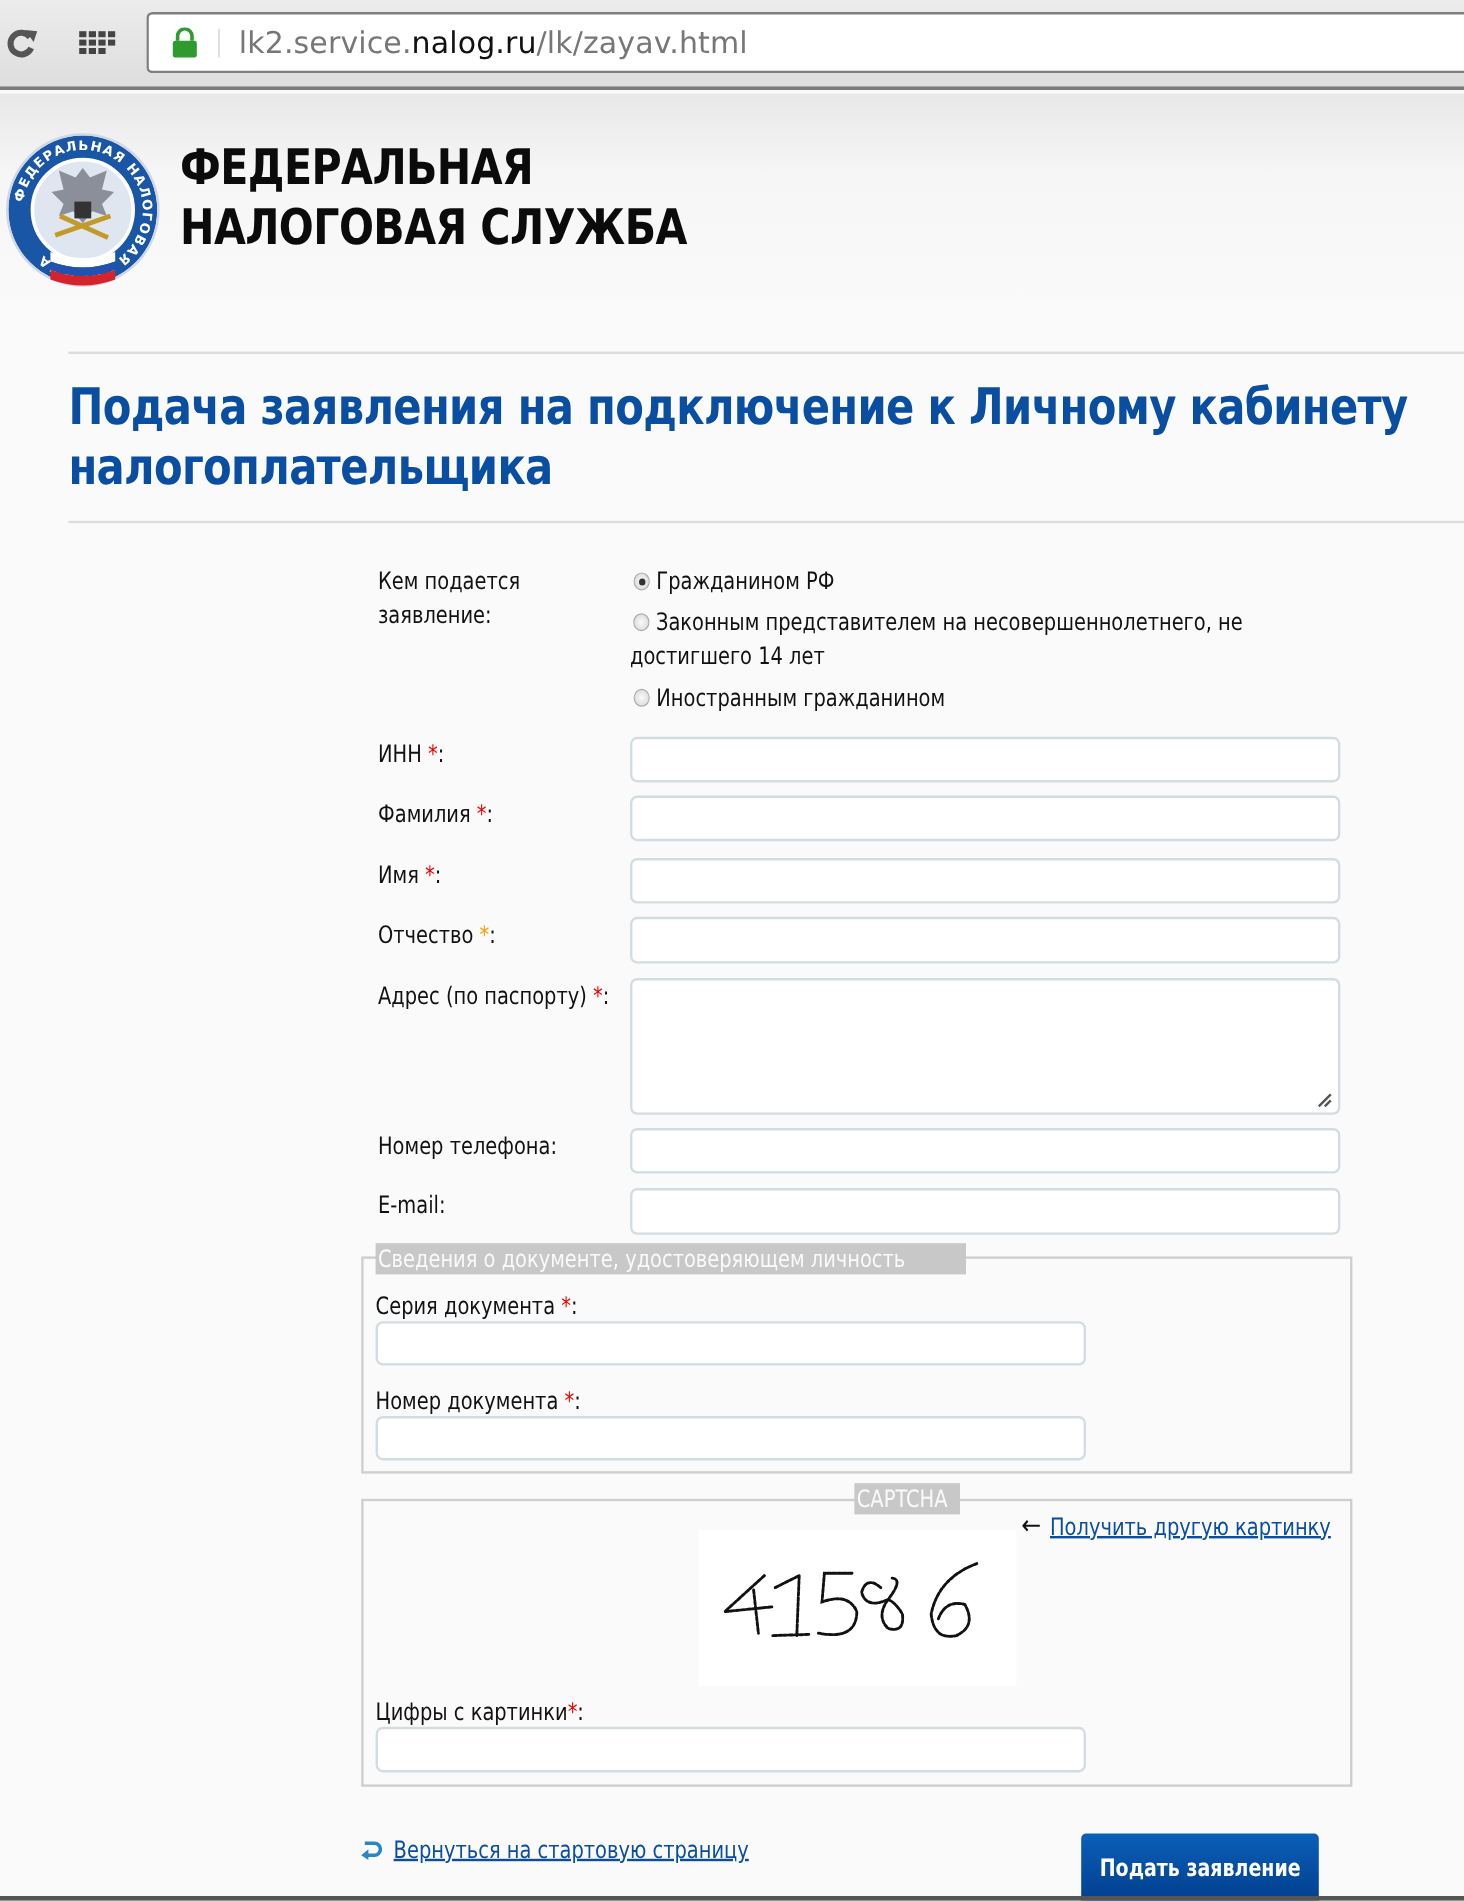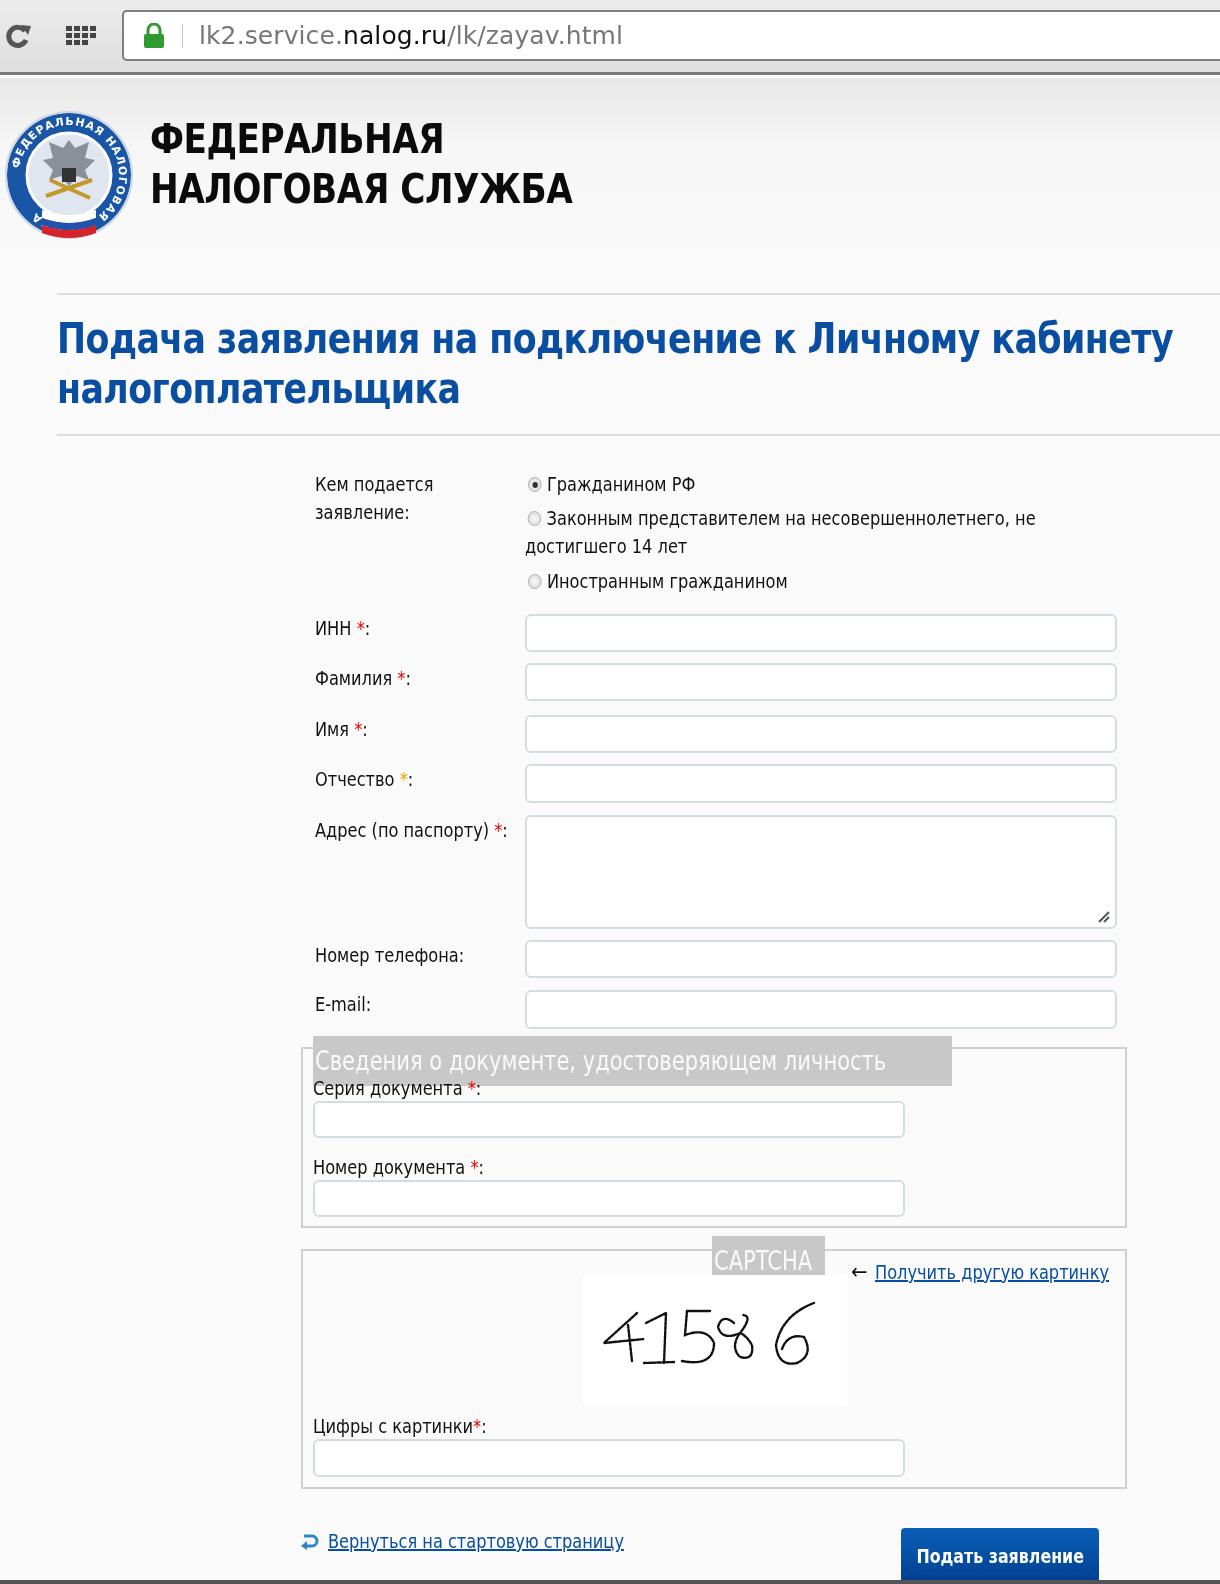--- a/index.html
+++ b/index.html
@@ -86,22 +86,22 @@
     outline: none; font-size: 18px; padding: 0 8px;
     font-family: "DejaVu Sans", sans-serif;
   }
   textarea.inp { resize: none; padding: 6px 8px; }
   .grip { position: absolute; width: 14px; height: 14px; }
 
   .fieldset {
     position: absolute; border: 2px solid #cfcfcf; background: transparent;
   }
   .legend {
-    position: absolute; background: #c8c8c8; color: #fafafa; font-size: 26px; line-height: 26px;
-    padding: 12px 2px; white-space: nowrap;
+    position: absolute; background: #c8c8c8; color: #fafafa; font-size: 20px; line-height: 26px;
+    padding: 0 2px; white-space: nowrap;
   }
   .legend span { display: inline-block; transform: scaleX(0.9); transform-origin: left top; }
 
   .captcha-img {
     position: absolute; left: 582px; top: 1275px; width: 265px; height: 130px; background: #fff;
   }
   .link {
     position: absolute; color: #0a4ea1; text-decoration: underline; font-size: 20px; line-height: 28px;
     white-space: nowrap; transform: scaleX(0.9); transform-origin: left top; cursor: pointer;
   }

